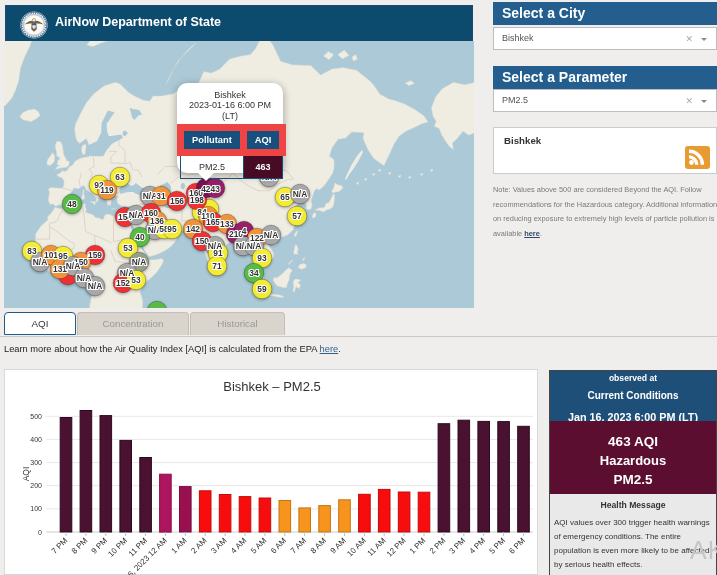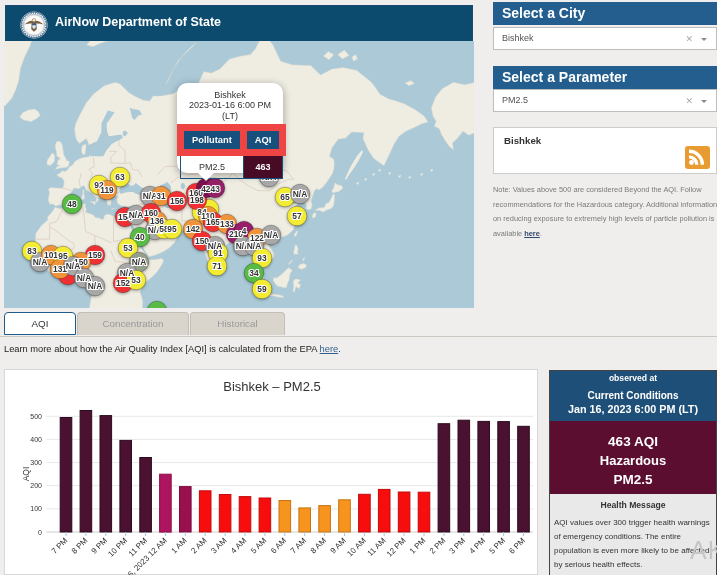--- a/index.html
+++ b/index.html
@@ -376,21 +376,21 @@
       <rect x="512.7" y="56.3" width="11.6" height="105.7" fill="#4b1130" stroke="#2e0a1e" stroke-width="1"></rect>
       <text transform="translate(520.5,171.0) rotate(-45)" class="xtick">6 PM</text>
       <line x1="518.5" y1="162.0" x2="518.5" y2="166.0" stroke="#aac8d8" stroke-width="1"></line>
       <text x="24" y="104" class="ylab" transform="rotate(-90 24 104)">AQI</text>
     </svg>
   </div>
 <div class="abs panel">
 <div class="pblue">
       <div style="font-size:8.6px;font-weight:bold;margin-top:2px">observed at</div>
 <div style="font-size:10px;font-weight:bold;margin-top:7px">Current Conditions</div>
-<div style="font-size:10.8px;font-weight:bold;margin-top:2px">Jan 16, 2023 6:00 PM (LT)</div>
+<div style="font-size:10.8px;font-weight:bold;margin-top:10px">Jan 16, 2023 6:00 PM (LT)</div>
     </div>
 <div class="pmaroon">
       <div style="font-size:13.5px;font-weight:bold;margin-top:13px">463 AQI</div>
 <div style="font-size:13px;font-weight:bold;margin-top:4px">Hazardous</div>
 <div style="font-size:13.5px;font-weight:bold;margin-top:4px">PM2.5</div>
     </div>
 <div class="pgray">
       <div style="font-size:8.6px;font-weight:bold;margin-top:6px">Health Message</div>
 <div style="font-size:8px;text-align:left;padding:6px 4px 0 4px;line-height:14px">AQI values over 300 trigger health warnings of emergency conditions. The entire population is even more likely to be affected by serious health effects.</div>
     </div>

